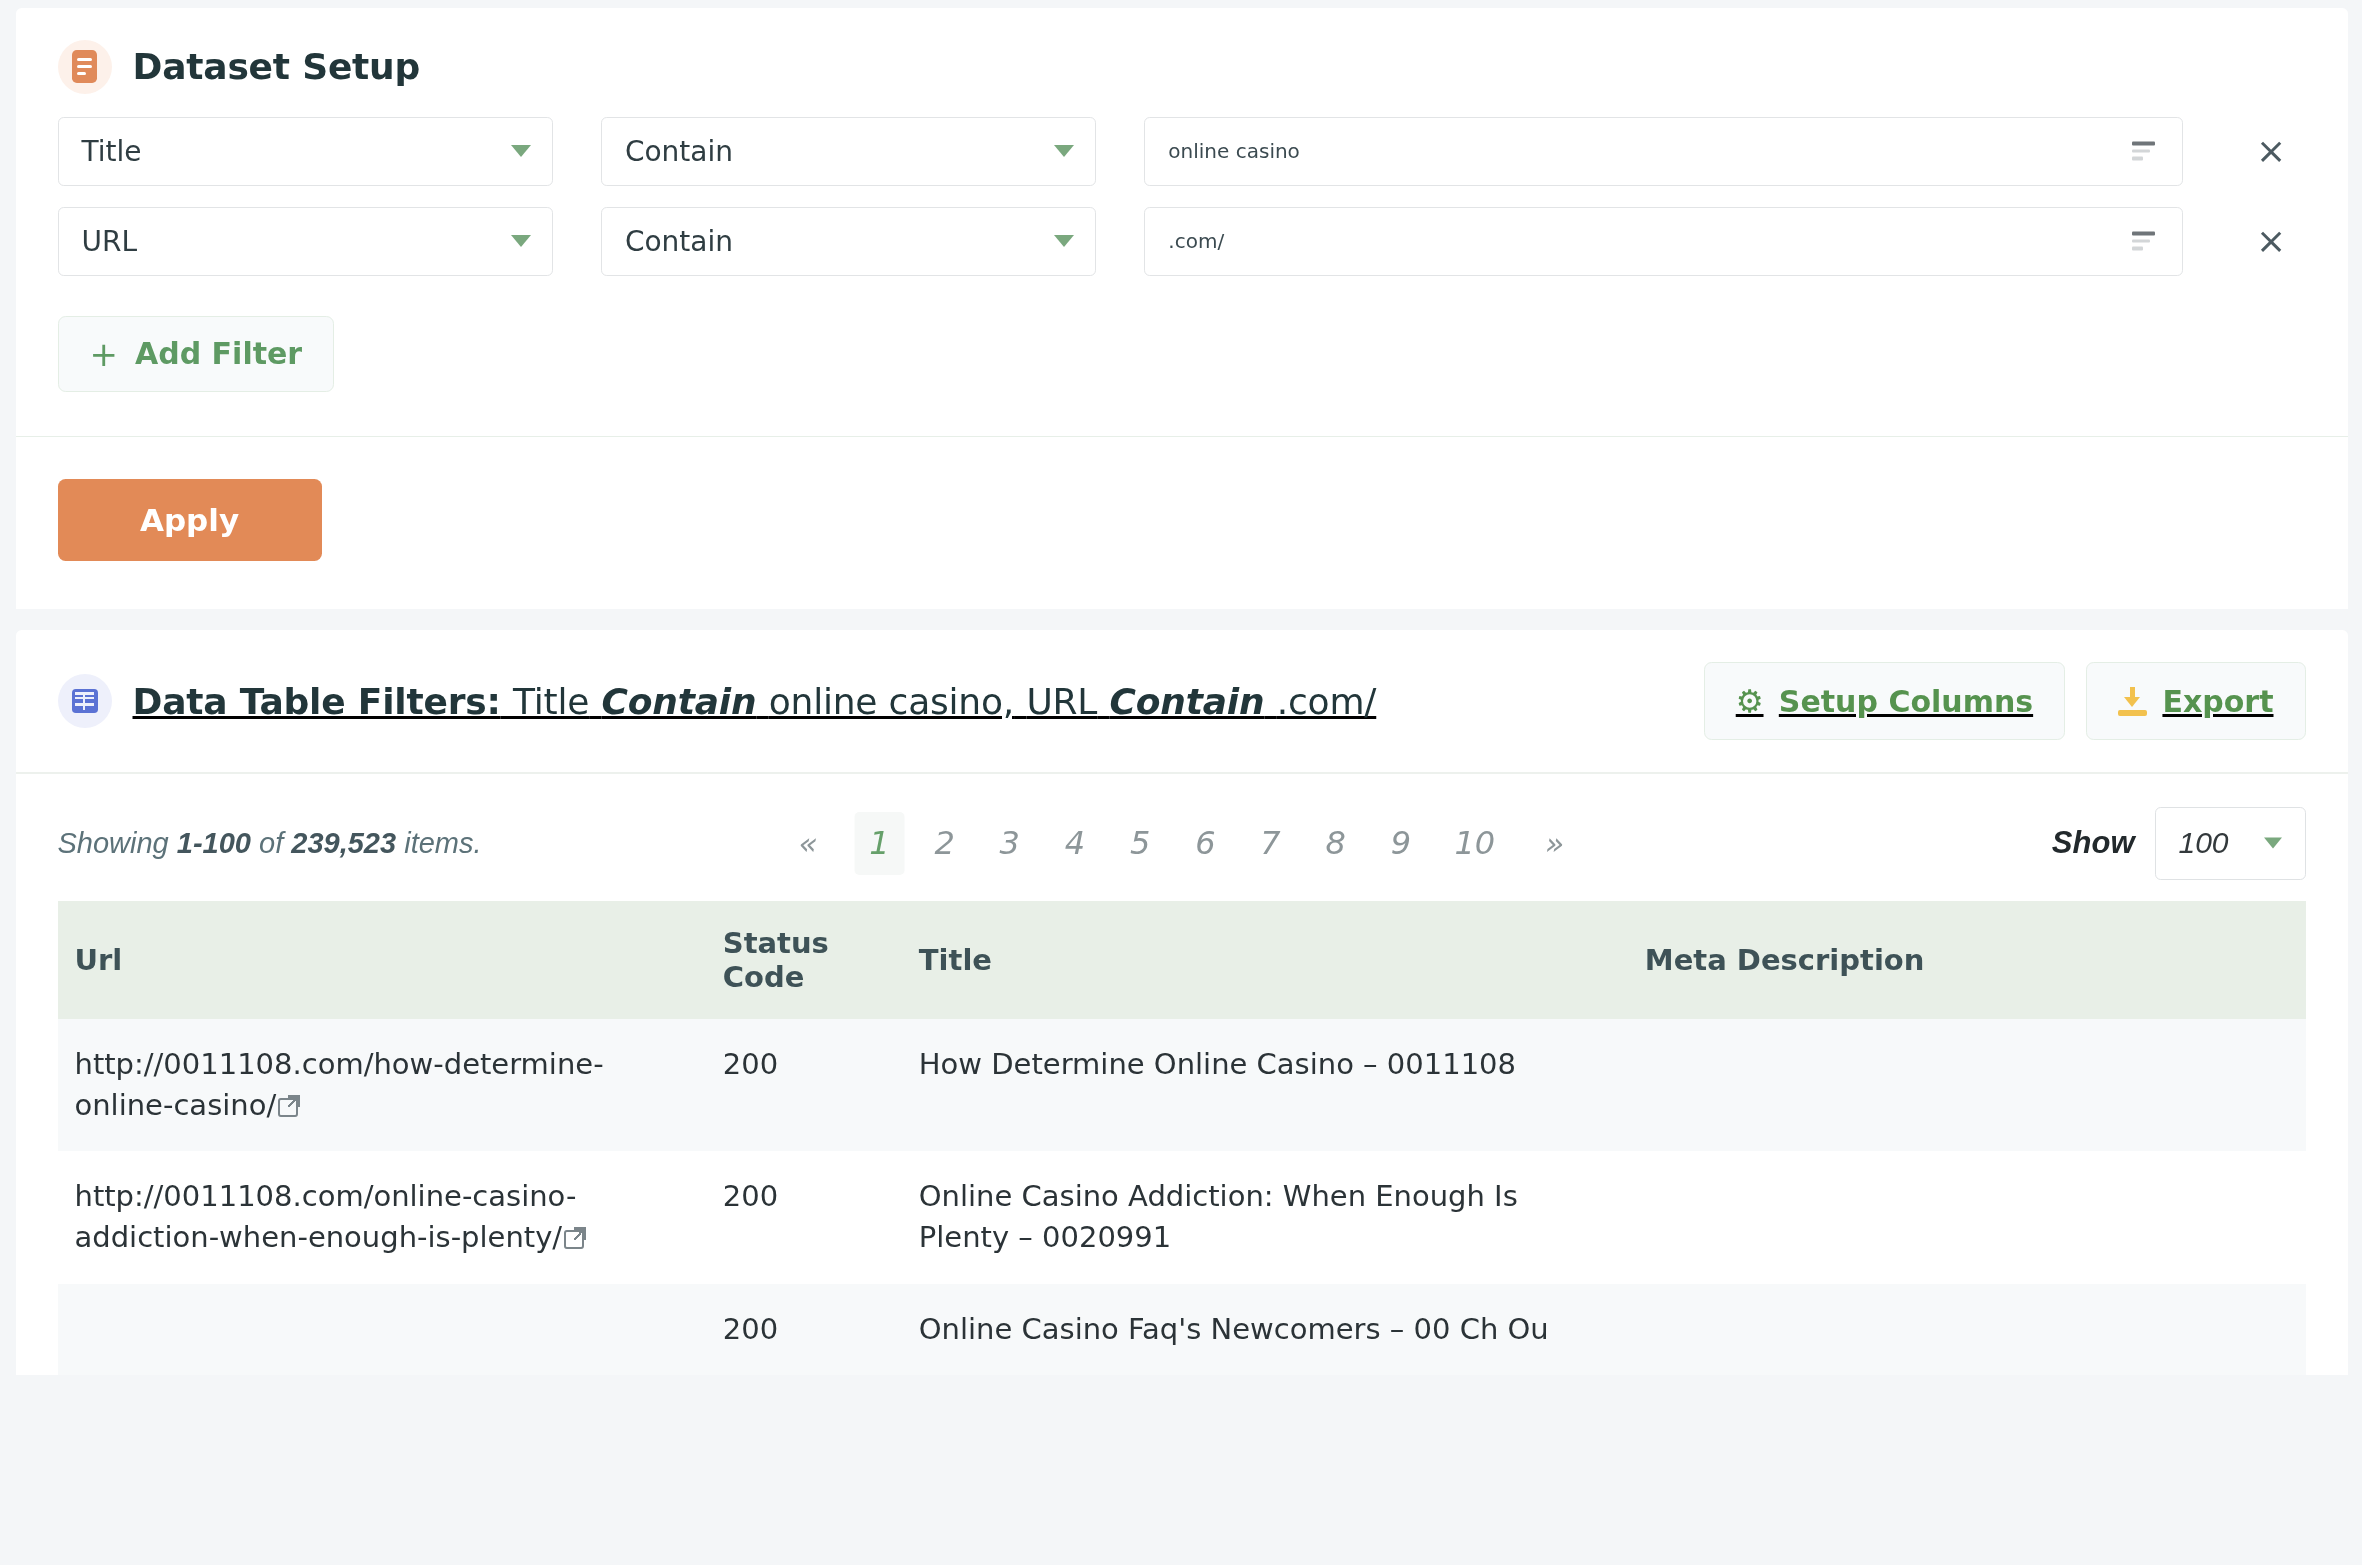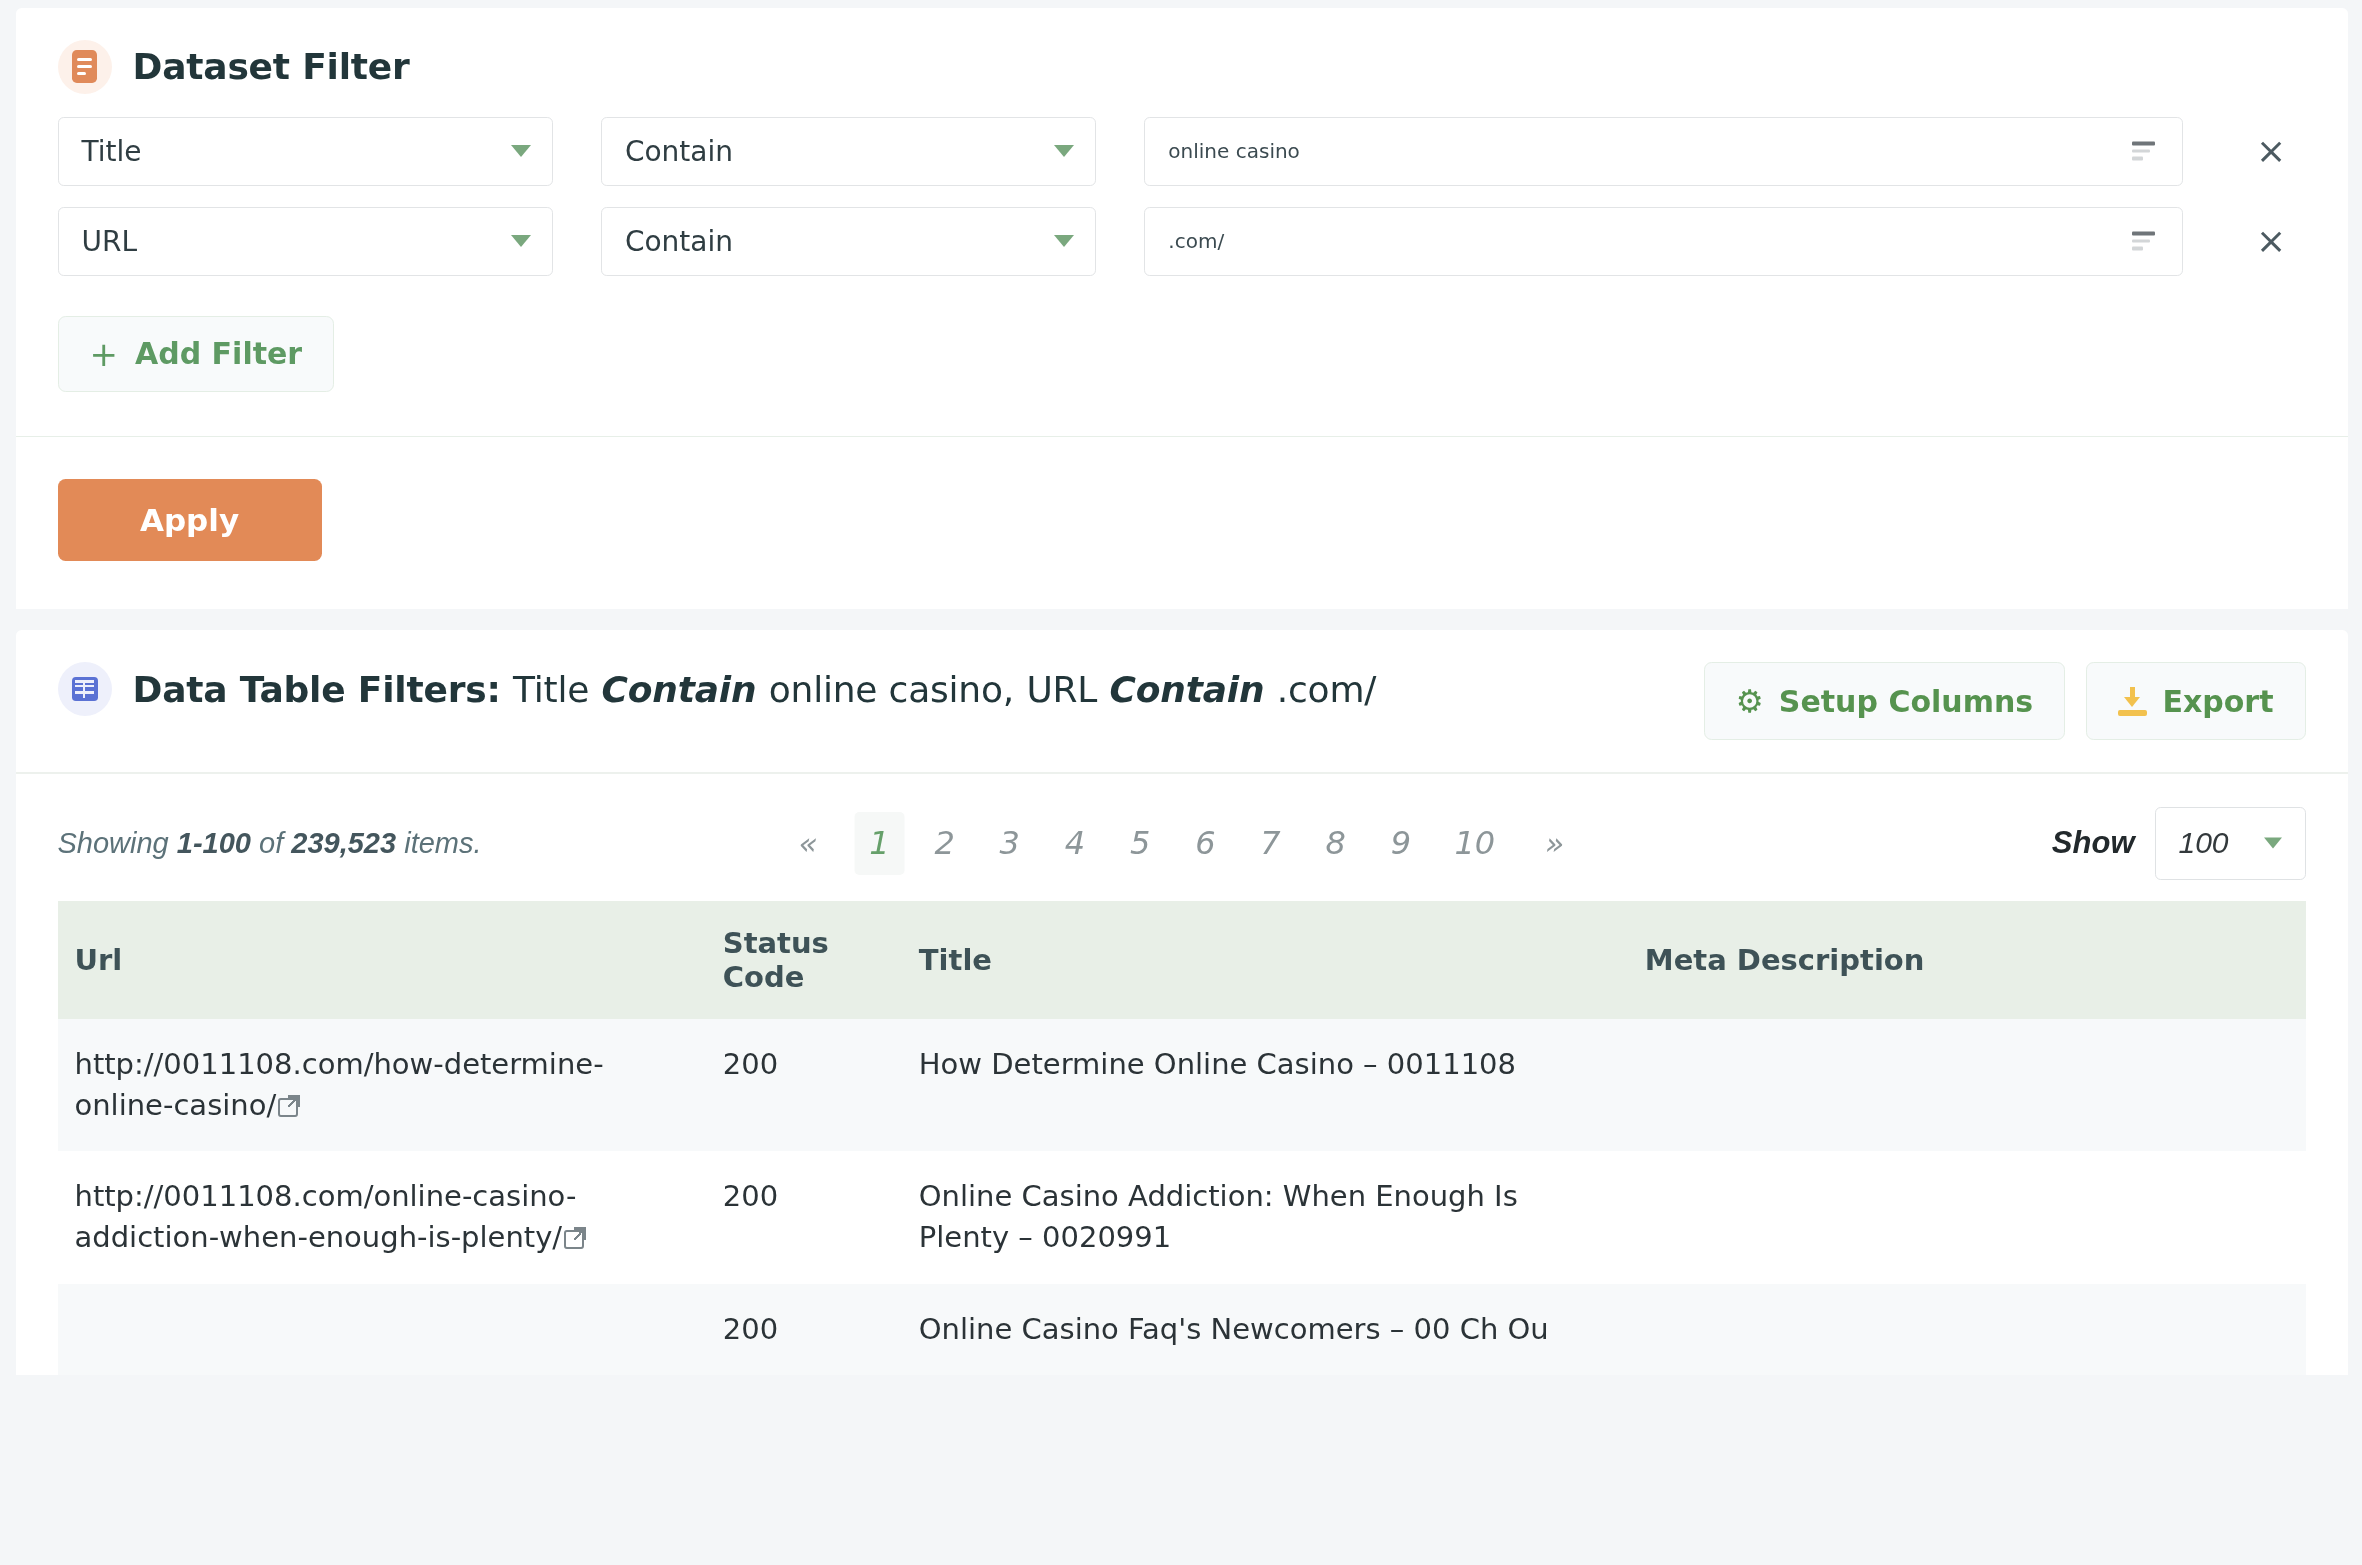--- a/index.html
+++ b/index.html
@@ -206,23 +206,24 @@
     font-family: "DejaVu Sans", sans-serif;
   }
 
   .gap { height: 21px; background: #f4f6f8; }
 
   
   .table-card { border-radius: 5.7px 5.7px 0 0; }
 
   .table-header-bar {
     display: flex;
-    align-items: flex-start;
+    align-items: center;
     justify-content: space-between;
     padding: 32px 42px 32px 42px;
+    text-decoration: underline;
   }
   .thb-left { display: flex; align-items: center; gap: 21px; }
   .thb-right { display: flex; align-items: center; gap: 21px; }
 
   .ghost-btn {
     display: inline-flex;
     align-items: center;
     gap: 15.3px;
     height: 78px;
     padding: 0 31px;
@@ -391,21 +392,21 @@
   <div class="card filter-card">
 
     <div class="card-header">
       <span class="hdr-icon-wrap peach">
         <span class="doc-icon">
             <i></i>
             <i></i>
             <i></i>
           </span>
       </span>
-      <span class="card-title">Dataset Filter</span>
+      <span class="card-title">Dataset Setup</span>
     </div>
 
     <div class="filters">
 
       <div class="filter-row">
         <div class="sel sel-field">
           <span>Title</span>
           <span class="caret"></span>
         </div>
         <div class="sel sel-op">

